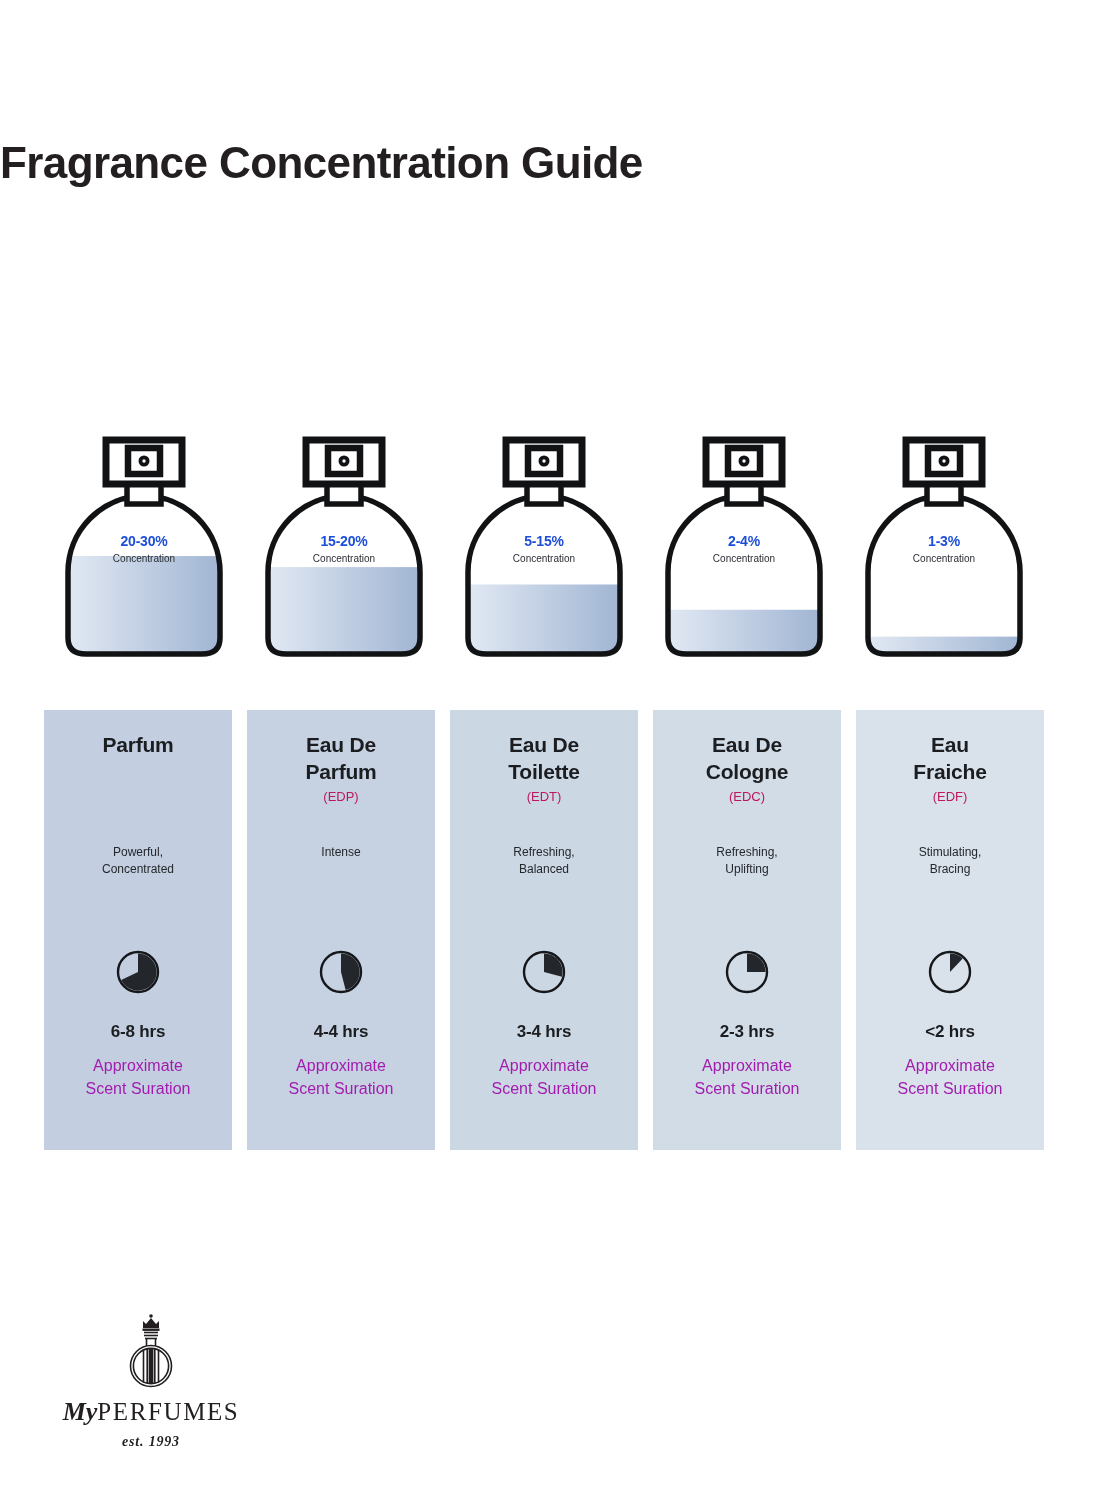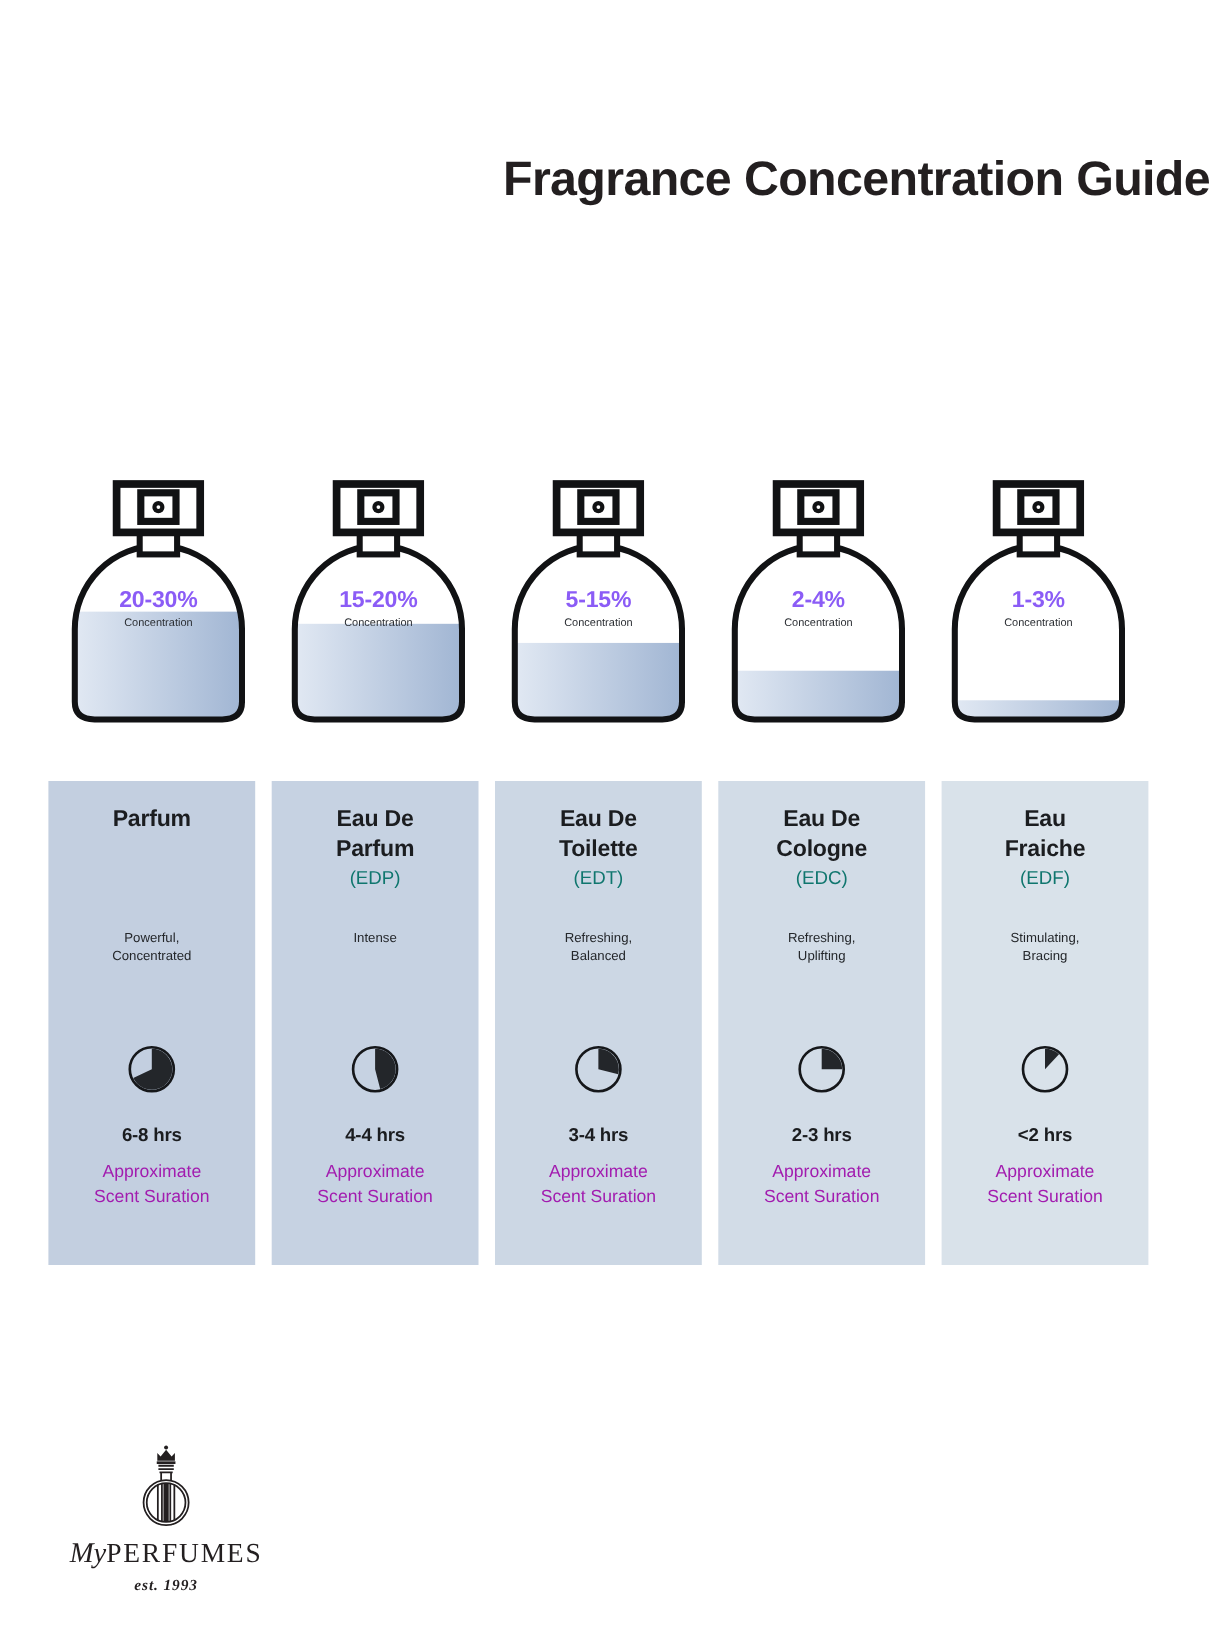--- a/index.html
+++ b/index.html
@@ -15,21 +15,21 @@
     color: #1f2124;
     overflow: hidden;
   }
 
   
   .page-title {
     position: absolute;
     top: 138px;
     left: 0;
     width: 1100px;
-    text-align: right;
+    text-align: left;
     font-size: 44px;
     font-weight: 700;
     letter-spacing: -0.6px;
     color: #231f20;
   }
 
   
   .bottles-row {
     position: absolute;
     top: 432px;
@@ -51,23 +51,23 @@
   }
   .bottle-text {
     position: absolute;
     left: 0;
     width: 100%;
     top: 102px;
     text-align: center;
     pointer-events: none;
   }
   .bottle-pct {
-    font-size: 21px;
-    font-weight: 700;
-    color: #8b5cf6;
+    font-size: 14px;
+    font-weight: 700;
+    color: #1d4ed8;
     letter-spacing: -0.2px;
     line-height: 1.1;
   }
   .bottle-sub {
     font-size: 10px;
     font-weight: 400;
     color: #2b2e33;
     margin-top: 4px;
     line-height: 1.15;
   }
@@ -94,23 +94,23 @@
     margin-top: 22px;
     font-size: 21px;
     font-weight: 700;
     line-height: 1.28;
     text-align: center;
     color: #1b1d20;
     letter-spacing: -0.2px;
   }
   .card-abbr {
     margin-top: 3px;
-    font-size: 17px;
+    font-size: 13px;
     font-weight: 400;
-    color: #0f766e;
+    color: #be185d;
     text-align: right;
     height: 19px;
   }
   .card-desc {
     position: absolute;
     top: 134px;
     left: 0;
     width: 100%;
     text-align: center;
     font-size: 12px;
@@ -158,21 +158,21 @@
   .logo-word {
     margin-top: 1px;
     font-family: "Liberation Serif", "DejaVu Serif", serif;
     font-size: 25px;
     letter-spacing: 1.6px;
     color: #231f20;
     white-space: nowrap;
   }
   .logo-word .my {
     font-style: italic;
-    font-weight: 400;
+    font-weight: 700;
     letter-spacing: 0px;
     font-size: 26px;
   }
   .logo-est {
     margin-top: 7px;
     font-family: "Liberation Serif", "DejaVu Serif", serif;
     font-style: italic;
     font-weight: 700;
     font-size: 14px;
     letter-spacing: 0.8px;

